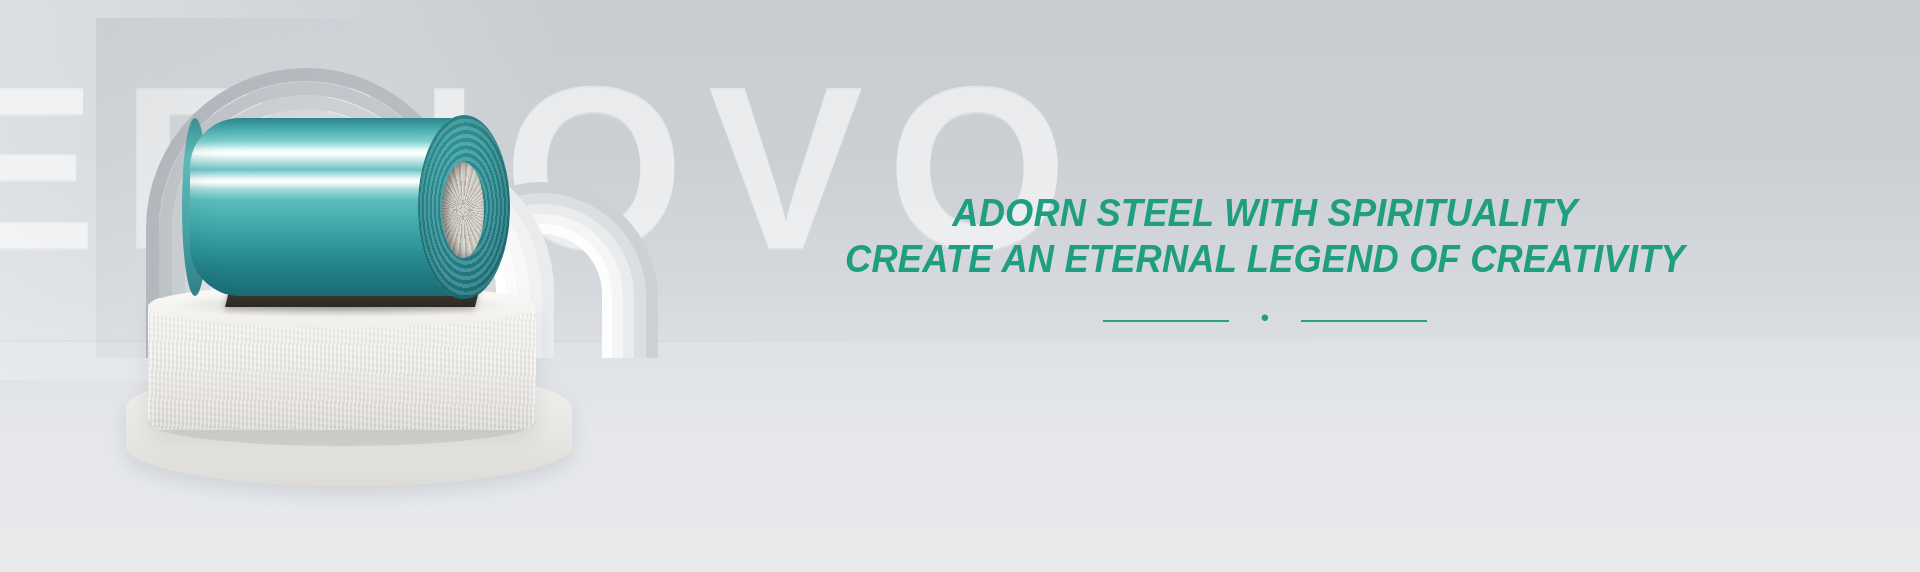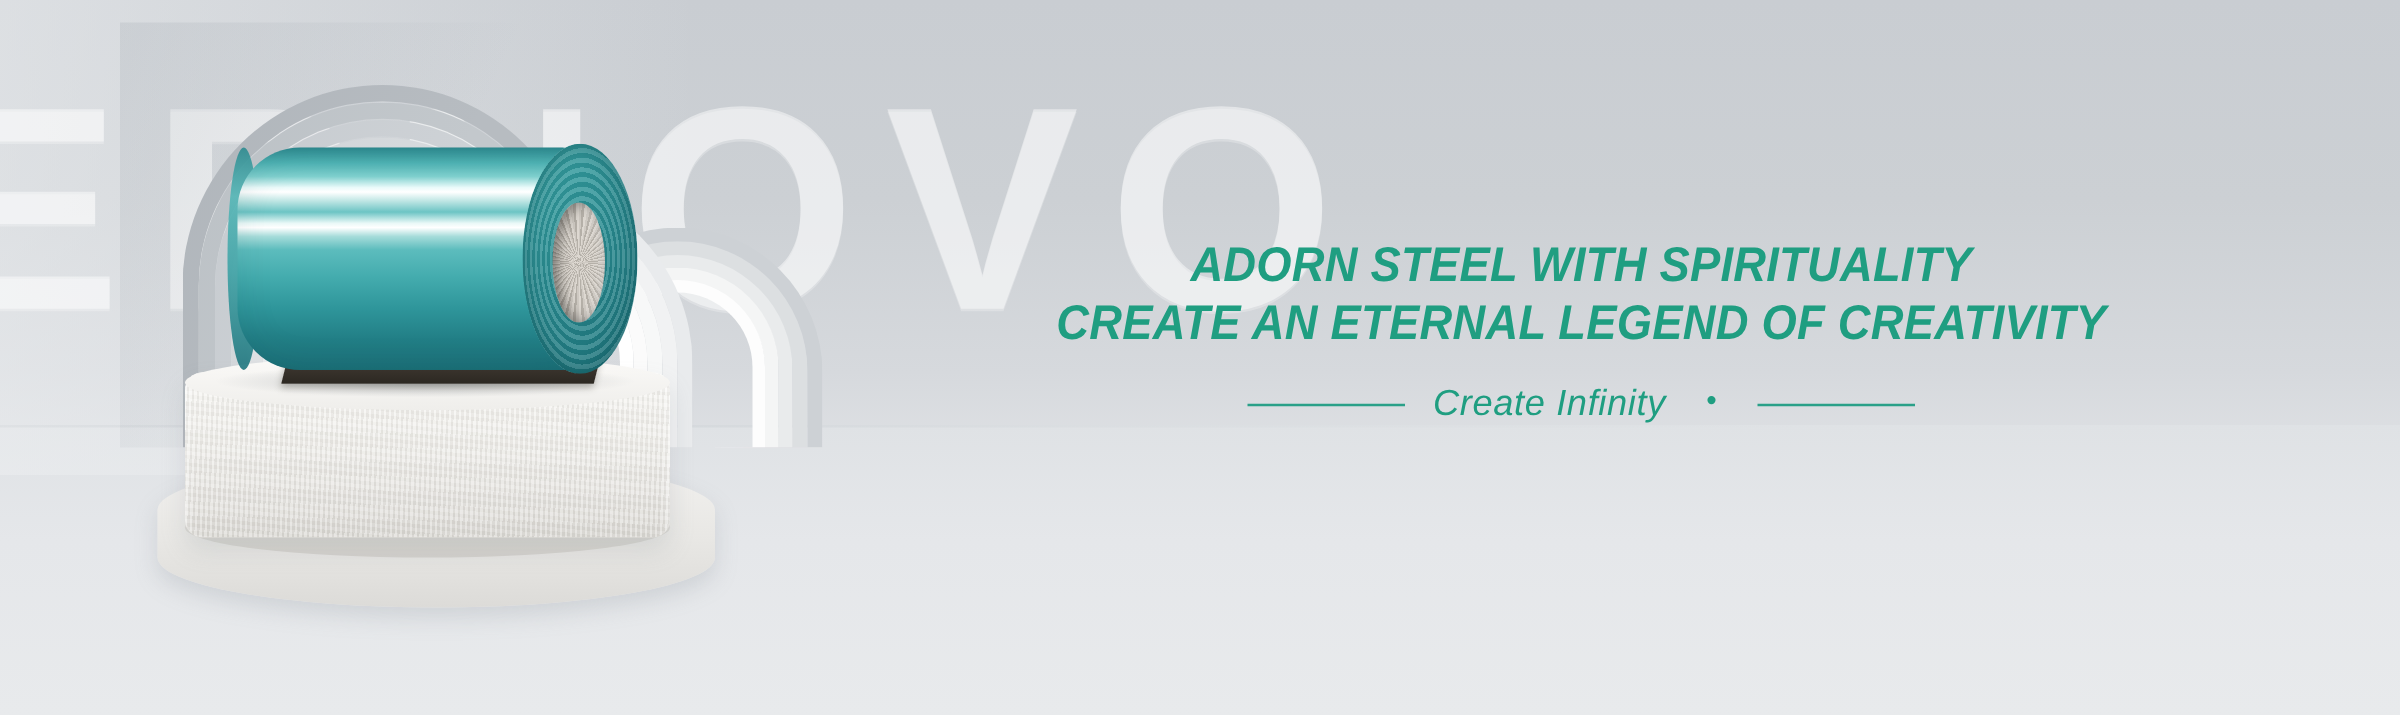--- a/index.html
+++ b/index.html
@@ -278,19 +278,18 @@
     <div class="coil-face"></div>
     <div class="coil-core"></div>
   </div>
 
   <div class="copy">
     <div class="headline">ADORN STEEL WITH SPIRITUALITY</div>
     <div class="headline headline-2">CREATE AN ETERNAL LEGEND OF CREATIVITY</div>
 
     <div class="sub-row">
       <span class="rule"></span>
-      <span class="subtitle">Create Infinity</span>
       <span class="subtitle dot">•</span>
       <span class="rule"></span>
     </div>
   </div>
 
 </div>
 
 </body></html>

